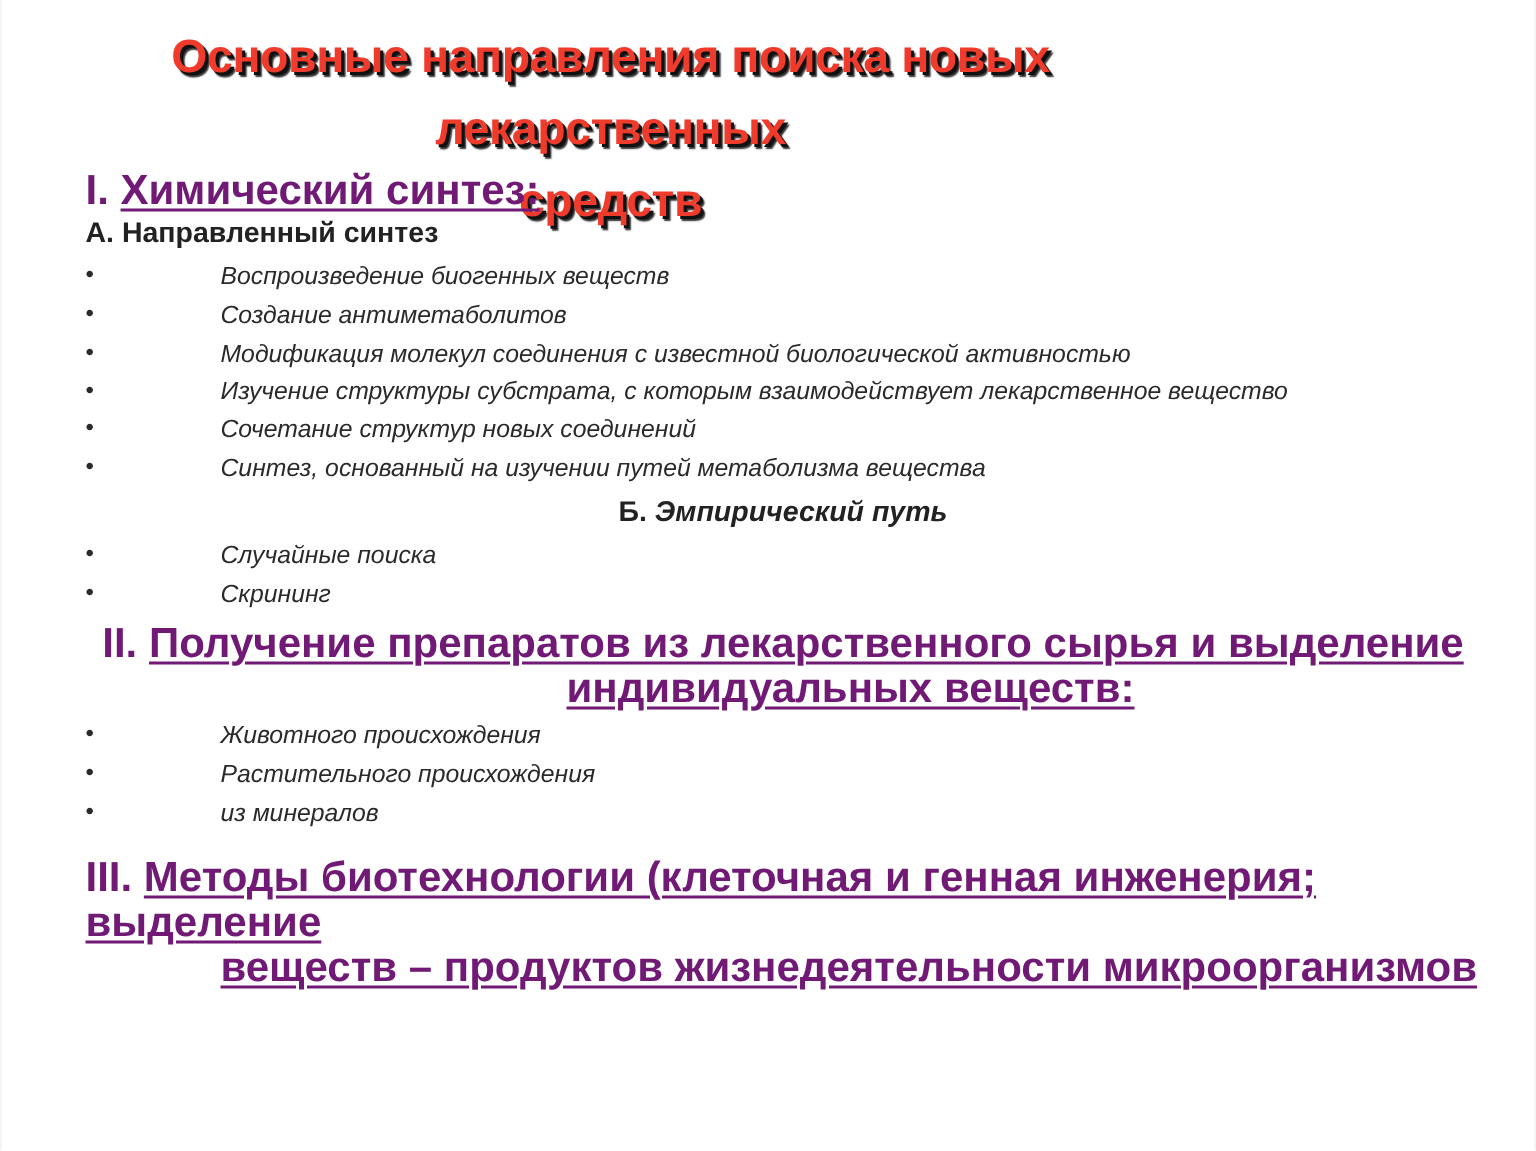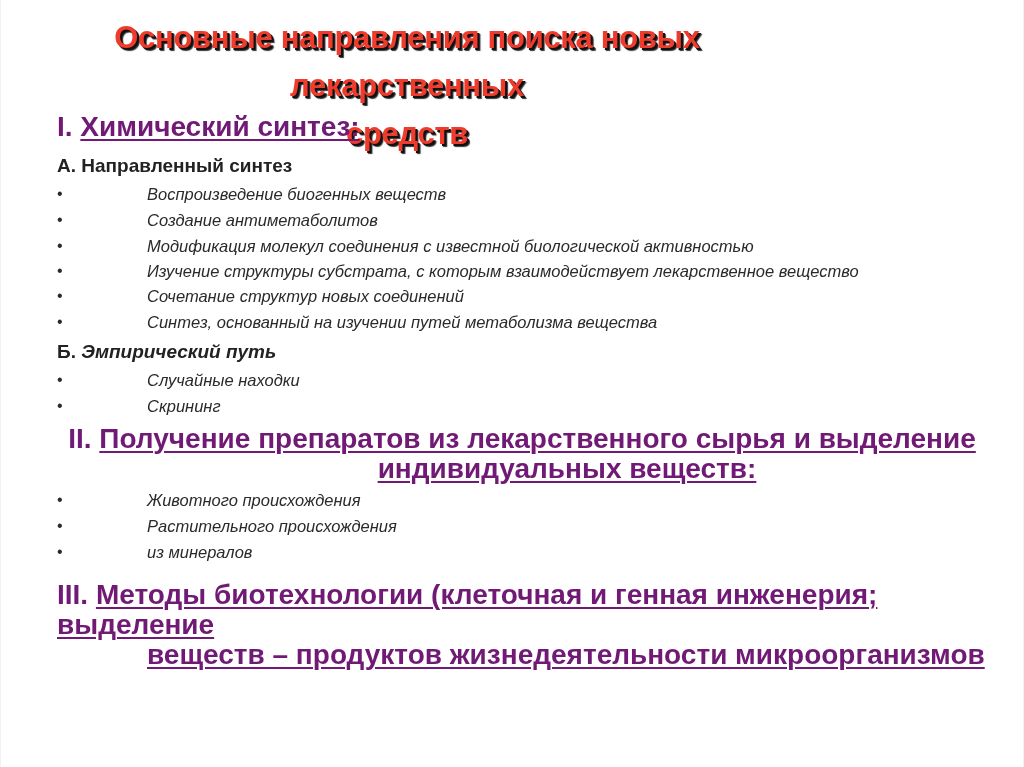--- a/index.html
+++ b/index.html
@@ -64,34 +64,34 @@
     <span>Основные направления поиска новых лекарственных</span>
     <span>средств</span>
   </div>
 
   <div class="content">
 
     <div class="h1">
       <span class="num">I.</span>
       <span class="txt">Химический синтез:</span>
     </div>
-    <div class="h2" style="margin-top:10px;">А. Направленный синтез</div>
+    <div class="h2" style="margin-top:0;">А. Направленный синтез</div>
 
     <div class="item"><span class="bullet">•</span><span>Воспроизведение биогенных веществ</span></div>
     <div class="item"><span class="bullet">•</span><span>Создание антиметаболитов</span></div>
     <div class="item"><span class="bullet">•</span><span>Модификация молекул соединения с известной биологической активностью</span></div>
     <div class="item" style="line-height:22px;"><span class="bullet">•</span><span>Изучение структуры субстрата, с которым взаимодействует лекарственное вещество</span></div>
     <div class="item"><span class="bullet">•</span><span>Сочетание структур новых соединений</span></div>
     <div class="item"><span class="bullet">•</span><span>Синтез, основанный на изучении путей метаболизма вещества</span></div>
 
-    <div class="h2" style="margin-top:4px;">
+    <div class="h2" style="margin-top:4px;text-align:center;">
       <span>Б.</span>
       <span class="it">Эмпирический путь</span>
     </div>
-    <div class="item"><span class="bullet">•</span><span>Случайные находки</span></div>
+    <div class="item"><span class="bullet">•</span><span>Случайные поиска</span></div>
     <div class="item"><span class="bullet">•</span><span>Скрининг</span></div>
 
     <div class="h1" style="margin-top:6px;text-align:center;">
       <span class="num">II.</span>
       <span class="txt">Получение препаратов из лекарственного сырья и выделение</span>
       <span class="cont"><span class="txt">индивидуальных веществ:</span></span>
     </div>
     <div class="item" style="margin-top:4px;"><span class="bullet">•</span><span>Животного происхождения</span></div>
     <div class="item"><span class="bullet">•</span><span>Растительного происхождения</span></div>
     <div class="item"><span class="bullet">•</span><span>из минералов</span></div>

